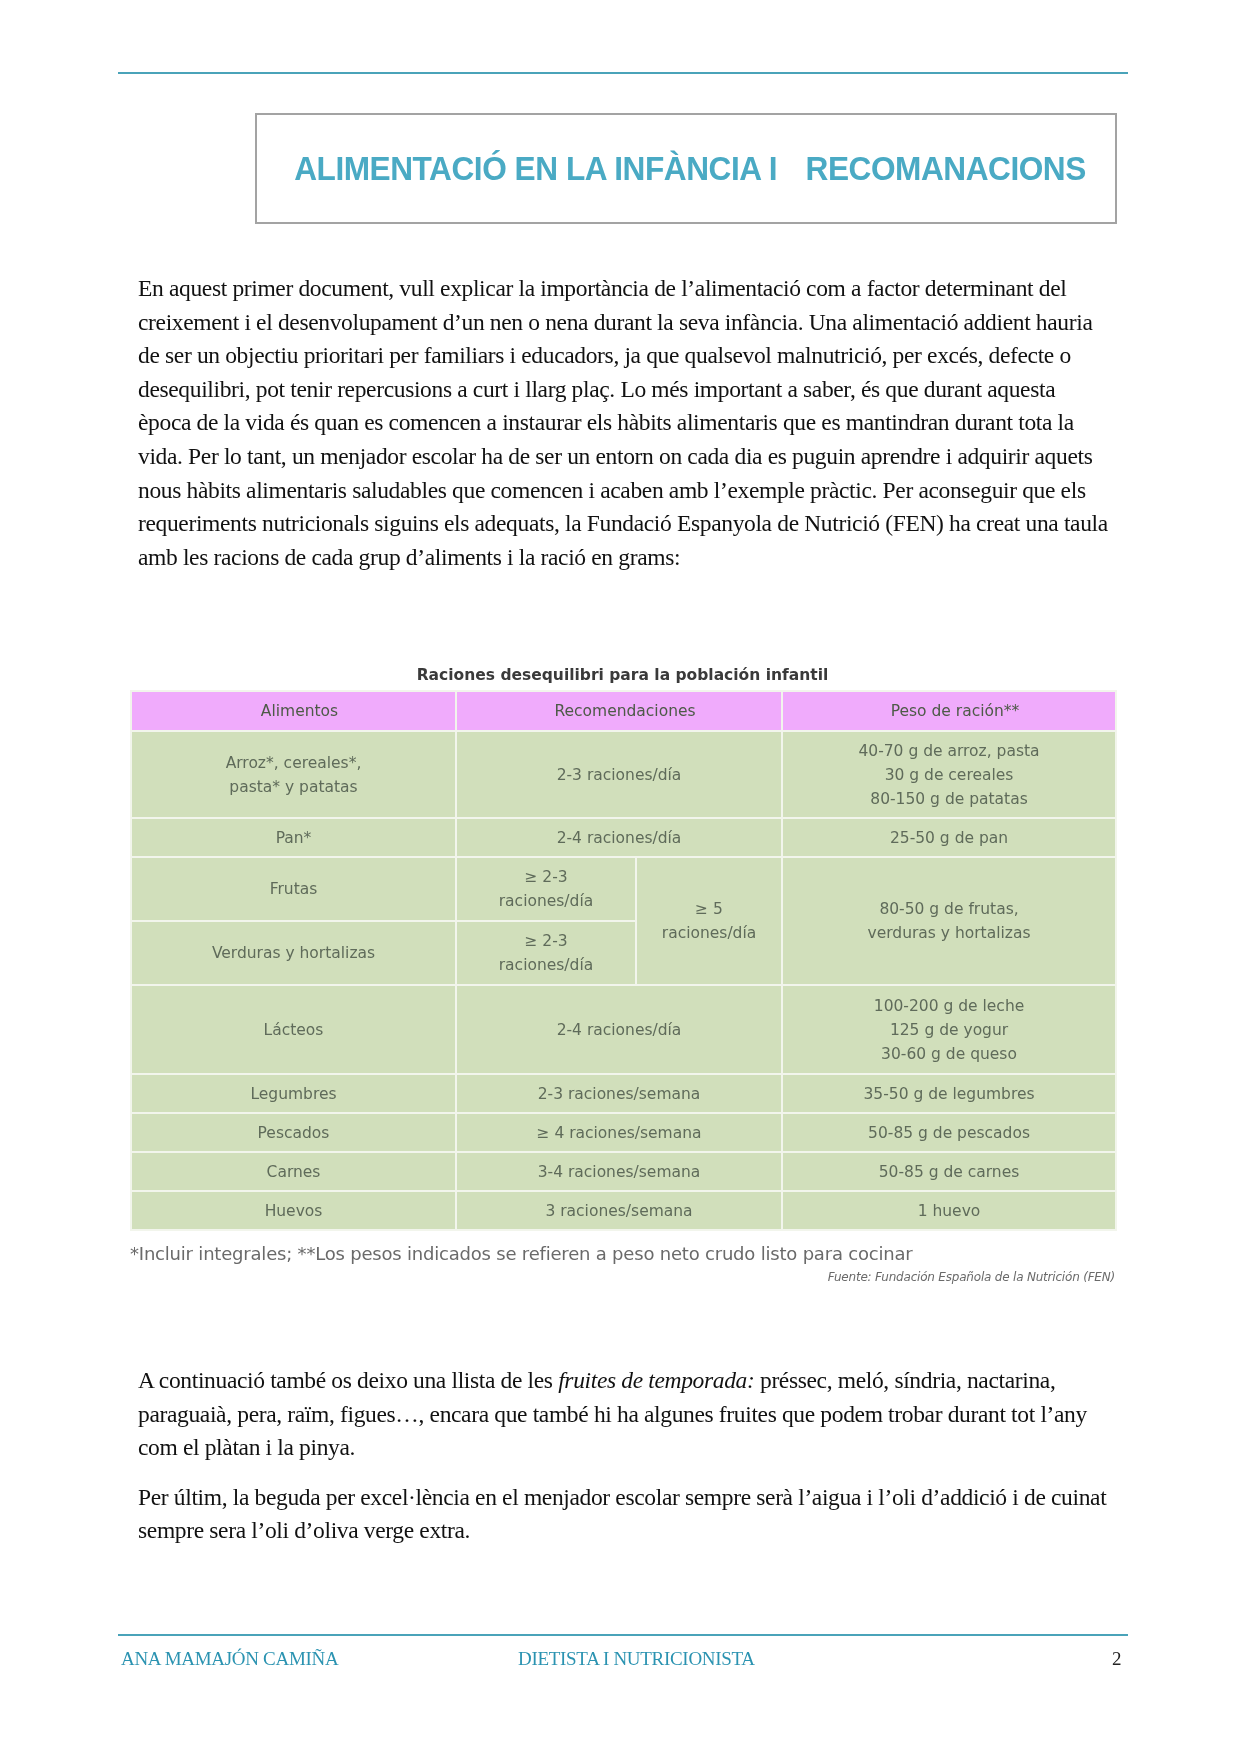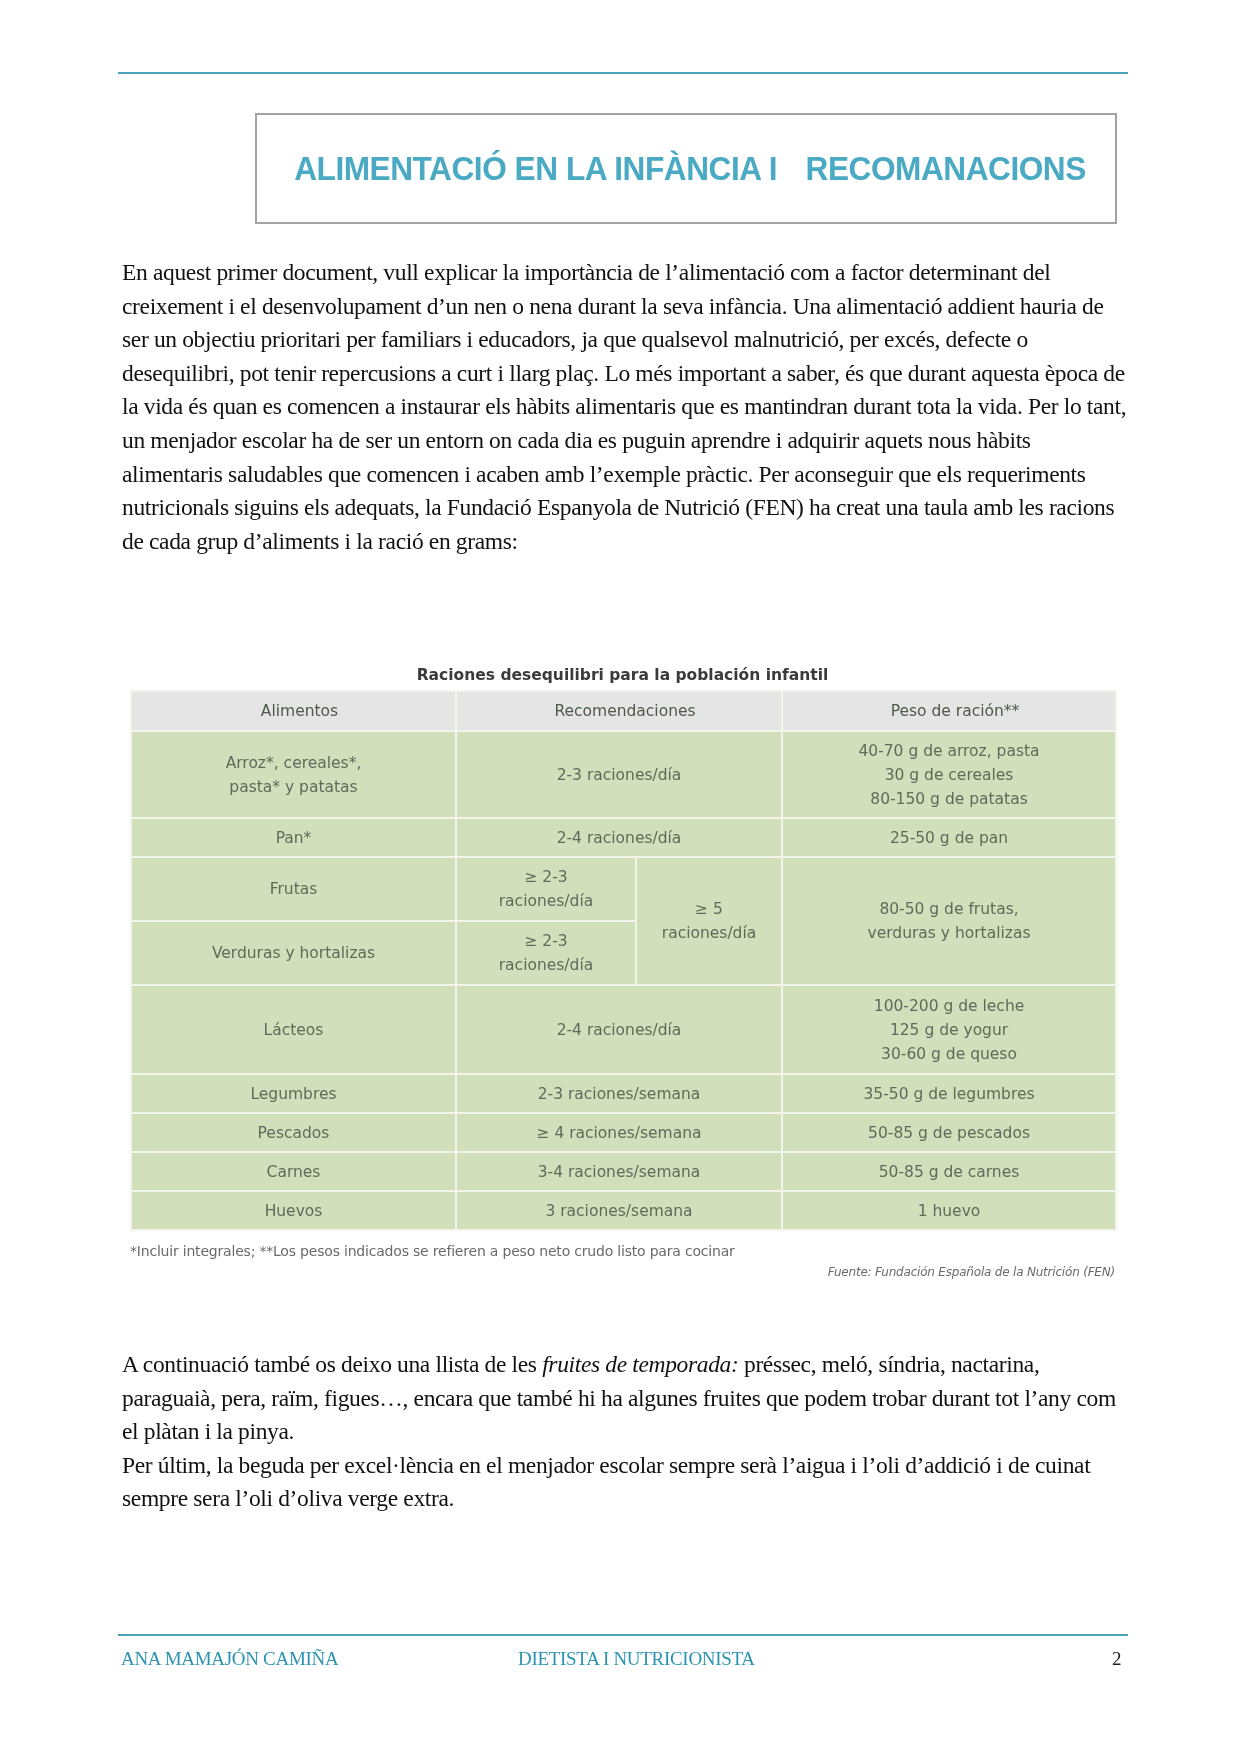--- a/index.html
+++ b/index.html
@@ -15,48 +15,48 @@
     .title-line {
       font-family: "Liberation Sans", sans-serif; font-weight: bold;
       color: #4aaac4; font-size: 34px; line-height: 43px; letter-spacing: -0.5px;
       transform: scaleX(0.93);
     }
     .body-text {
       position: absolute; left: 122px; width: 1005px;
       font-family: "Liberation Serif", serif; font-size: 23.5px; line-height: 33.6px;
       color: #111; letter-spacing: -0.35px;
     }
-    .body-text p { margin: 0; }
+    .body-text p { margin: 16px; }
     .p1 { top: 256px; }
     .p2 { top: 1348px; }
     .p2 em { font-style: italic; }
 
     .table-wrap { position: absolute; left: 130px; top: 660px; width: 985px; }
     .table-caption {
       text-align: center; font-family: "DejaVu Sans", sans-serif; font-weight: bold;
       font-size: 15.5px; color: #3a3a3a; height: 30px; line-height: 30px; margin-left: 0px;
     }
     table.fen {
       border-collapse: collapse; width: 985px; table-layout: fixed;
       font-family: "DejaVu Sans", sans-serif; font-size: 15.5px; color: #5f6b5a;
     }
     table.fen th, table.fen td {
       border: 2px solid #f2f5ec; text-align: center; vertical-align: middle;
       padding: 0 4px; line-height: 24px;
     }
-    table.fen th { background: #e5e5e5; font-weight: normal; color: #4d5a47; height: 38px; padding-left: 16px; }
+    table.fen th { background: #f0abfc; font-weight: normal; color: #4d5a47; height: 38px; padding-left: 16px; }
     table.fen td { background: #d1dfbb; }
     .col1 { width: 325px; } .col2a { width: 180px; } .col2b { width: 146px; } .col3 { width: 334px; }
     .h-cereal td { height: 85px; }
     .h-1 td { height: 37px; }
     .h-frutas td { height: 62px; }
     .h-lacteos td { height: 87px; }
     .cell-lines span { display: block; }
     .foot-note {
-      font-family: "DejaVu Sans", sans-serif; font-size: 14px; color: #6a6a6a;
+      font-family: "DejaVu Sans", sans-serif; font-size: 18px; color: #6a6a6a;
       margin-top: 12px; letter-spacing: -0.2px;
     }
     .source {
       font-family: "DejaVu Sans", sans-serif; font-size: 12px; color: #6a6a6a; font-style: italic;
       text-align: right; margin-top: 6px; letter-spacing: -0.2px;
     }
     .footer {
       position: absolute; top: 1648px; font-family: Liberation Serif, serif;
       font-size: 19px; color: #2b93b1; letter-spacing: -0.3px;
     }

